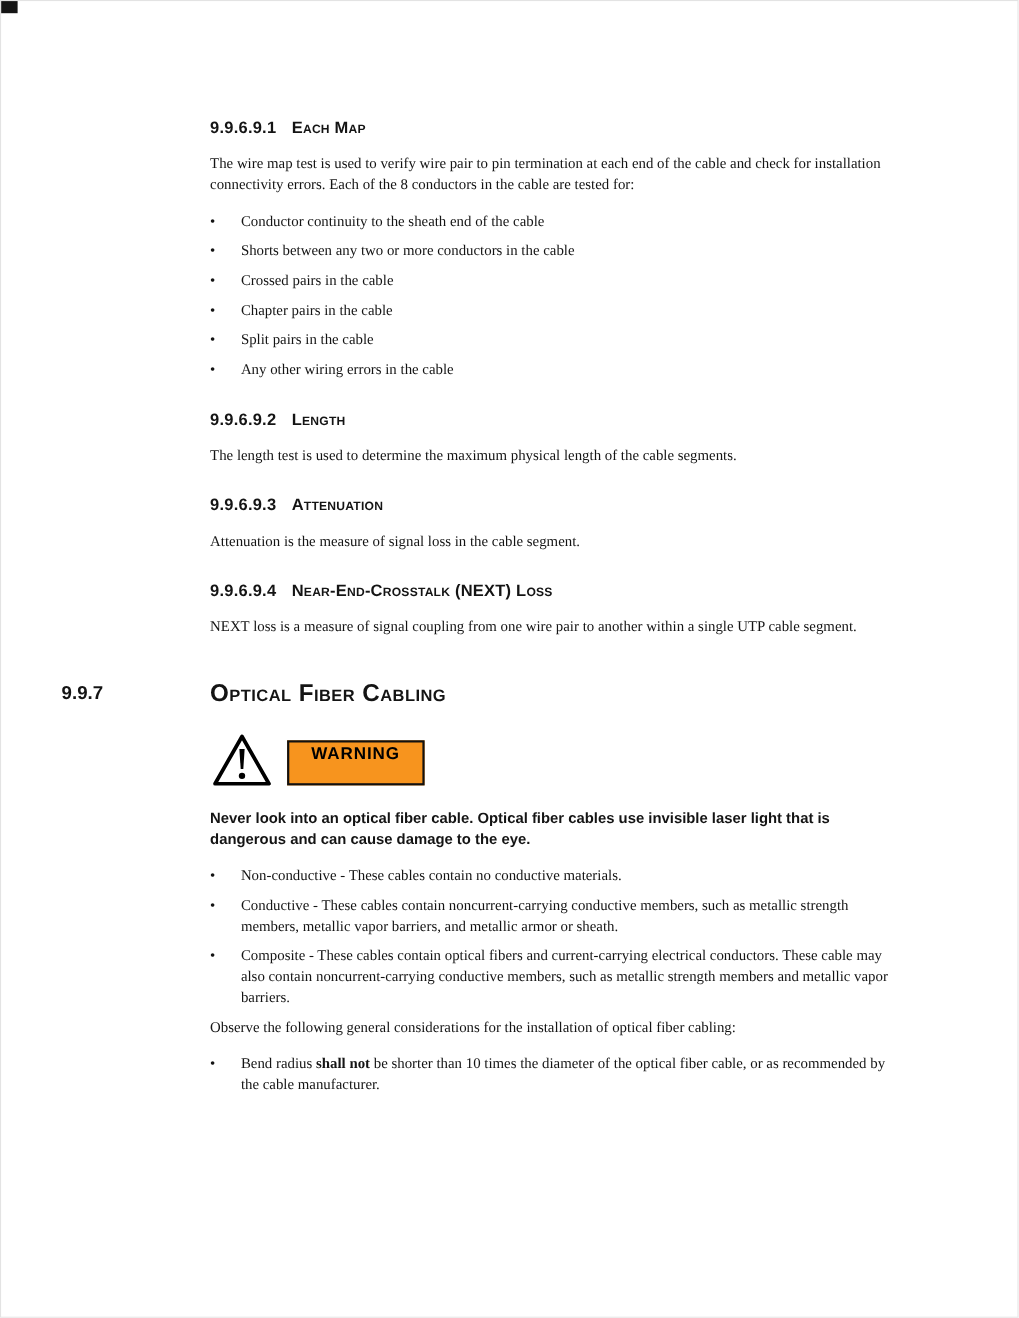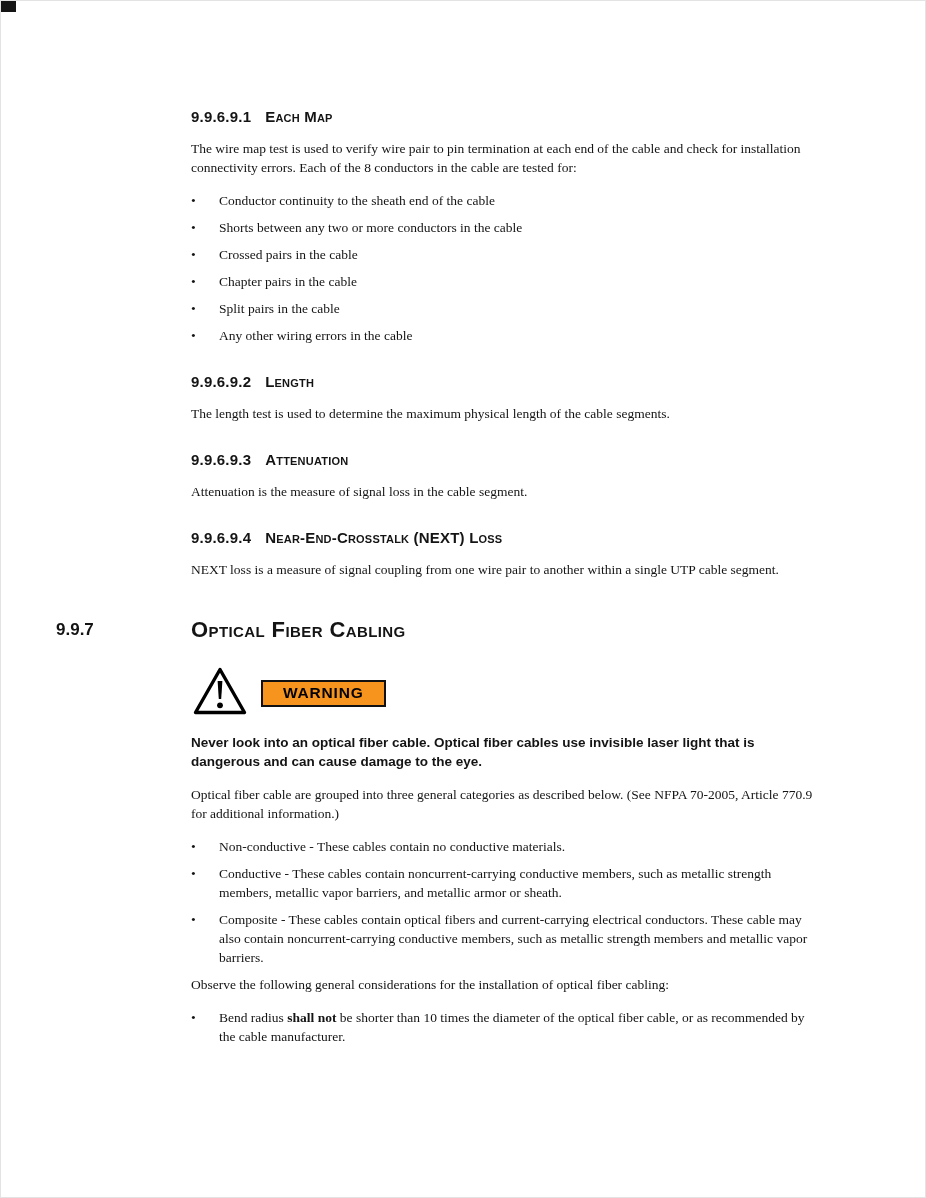--- a/index.html
+++ b/index.html
@@ -108,21 +108,21 @@
   }
   .warning-row {
     display: flex;
     align-items: center;
     margin: 24px 0 14px 2px;
   }
   .warning-badge {
     margin-left: 14px;
     background: #F7941E;
     border: 2px solid #111;
-    padding: 2px 20px 3px 20px;
+    padding: 2px 20px 17px 20px;
     font-family: "Liberation Sans", sans-serif;
     font-weight: bold;
     font-size: 15.5px;
     letter-spacing: 0.8px;
     color: #000;
   }
   .warning-text {
     font-family: "Liberation Sans", sans-serif;
     font-weight: bold;
     font-size: 13.5px;
@@ -192,21 +192,20 @@
           <polygon points="27,2.5 51.5,45.5 2.5,45.5" fill="#ffffff" stroke="#000000" stroke-width="3.4" stroke-linejoin="round"></polygon>
           <path d="M24.6 14 L29.4 14 L28.2 32 L25.8 32 Z" fill="#000000"></path>
           <circle cx="27" cy="38.3" r="2.9" fill="#000000"></circle>
         </svg>
       </span>
       <span class="warning-badge" style="background-color: rgb(247, 148, 30);">WARNING</span>
     </div>
 
     <p class="warning-text">Never look into an optical fiber cable. Optical fiber cables use invisible laser light that is dangerous and can cause damage to the eye.</p>
 
-    <p>Optical fiber cable are grouped into three general categories as described below. (See NFPA 70-2005, Article 770.9 for additional information.)</p>
 
     <div class="bullets">
       <div class="bullet">
           <span>Non-conductive - These cables contain no conductive materials.</span>
         </div>
       <div class="bullet">
           <span>Conductive - These cables contain noncurrent-carrying conductive members, such as metallic strength members, metallic vapor barriers, and metallic armor or sheath.</span>
         </div>
       <div class="bullet">
           <span>Composite - These cables contain optical fibers and current-carrying electrical conductors. These cable may also contain noncurrent-carrying conductive members, such as metallic strength members and metallic vapor barriers.</span>

